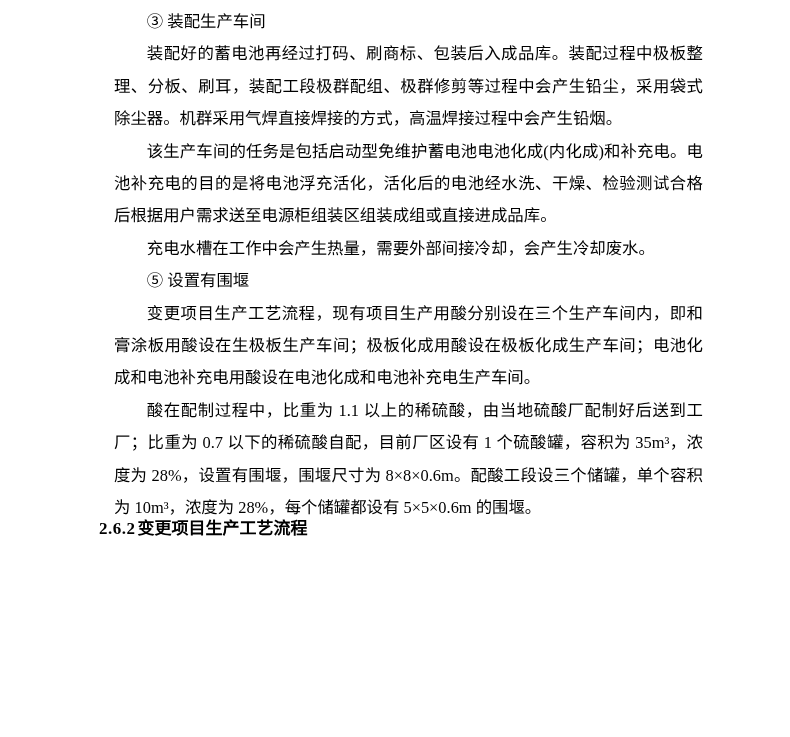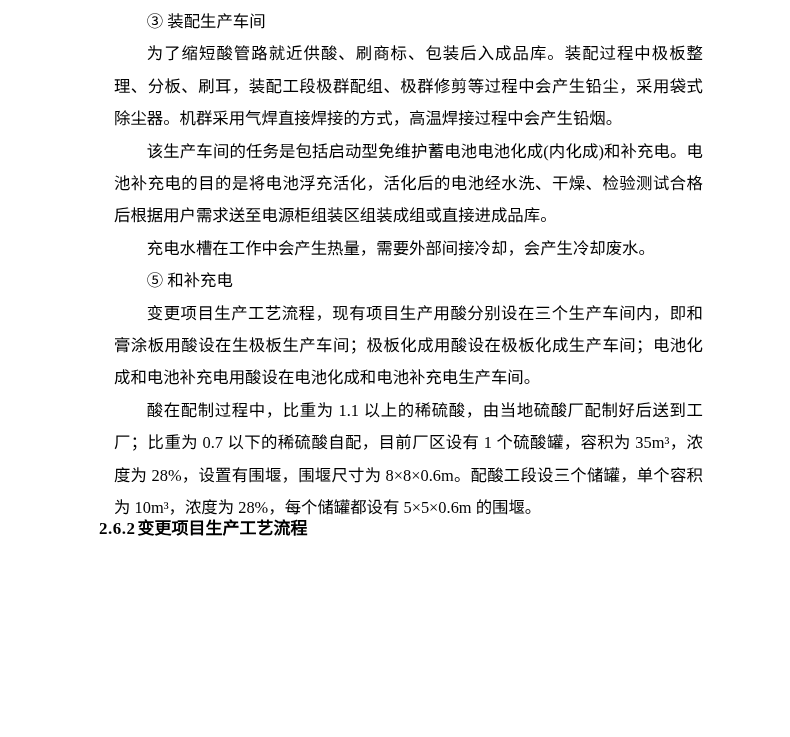--- a/index.html
+++ b/index.html
@@ -48,28 +48,28 @@
   }
 </style>
 </head>
 <body>
 
 <div class="page">
 
   <p class="para">③ 装配生产车间</p>
 
 
-  <p class="para">为了缩短酸管路就近供酸、刷商标、包装后入成品库。装配过程中极板整理、分板、刷耳，装配工段极群配组、极群修剪等过程中会产生铅尘，采用袋式除尘器。机群采用气焊直接焊接的方式，高温焊接过程中会产生铅烟。</p>
+  <p class="para">装配好的蓄电池再经过打码、刷商标、包装后入成品库。装配过程中极板整理、分板、刷耳，装配工段极群配组、极群修剪等过程中会产生铅尘，采用袋式除尘器。机群采用气焊直接焊接的方式，高温焊接过程中会产生铅烟。</p>
 
 
   <p class="para">该生产车间的任务是包括启动型免维护蓄电池电池化成(内化成)和补充电。电池补充电的目的是将电池浮充活化，活化后的电池经水洗、干燥、检验测试合格后根据用户需求送至电源柜组装区组装成组或直接进成品库。</p>
 
   <p class="para">充电水槽在工作中会产生热量，需要外部间接冷却，会产生冷却废水。</p>
 
-  <p class="para">⑤ 和补充电</p>
+  <p class="para">⑤ 设置有围堰</p>
 
   <p class="para">变更项目生产工艺流程，现有项目生产用酸分别设在三个生产车间内，即和膏涂板用酸设在生极板生产车间；极板化成用酸设在极板化成生产车间；电池化成和电池补充电用酸设在电池化成和电池补充电生产车间。</p>
 
   <p class="para">酸在配制过程中，比重为 1.1 以上的稀硫酸，由当地硫酸厂配制好后送到工厂；比重为 0.7 以下的稀硫酸自配，目前厂区设有 1 个硫酸罐，容积为 35m³，浓度为 28%，设置有围堰，围堰尺寸为 8×8×0.6m。配酸工段设三个储罐，单个容积为 10m³，浓度为 28%，每个储罐都设有 5×5×0.6m 的围堰。</p>
 
   <h3 class="section-heading">
     <span class="hnum">2.6.2</span><span class="htitle">变更项目生产工艺流程</span>
   </h3>
 
 

